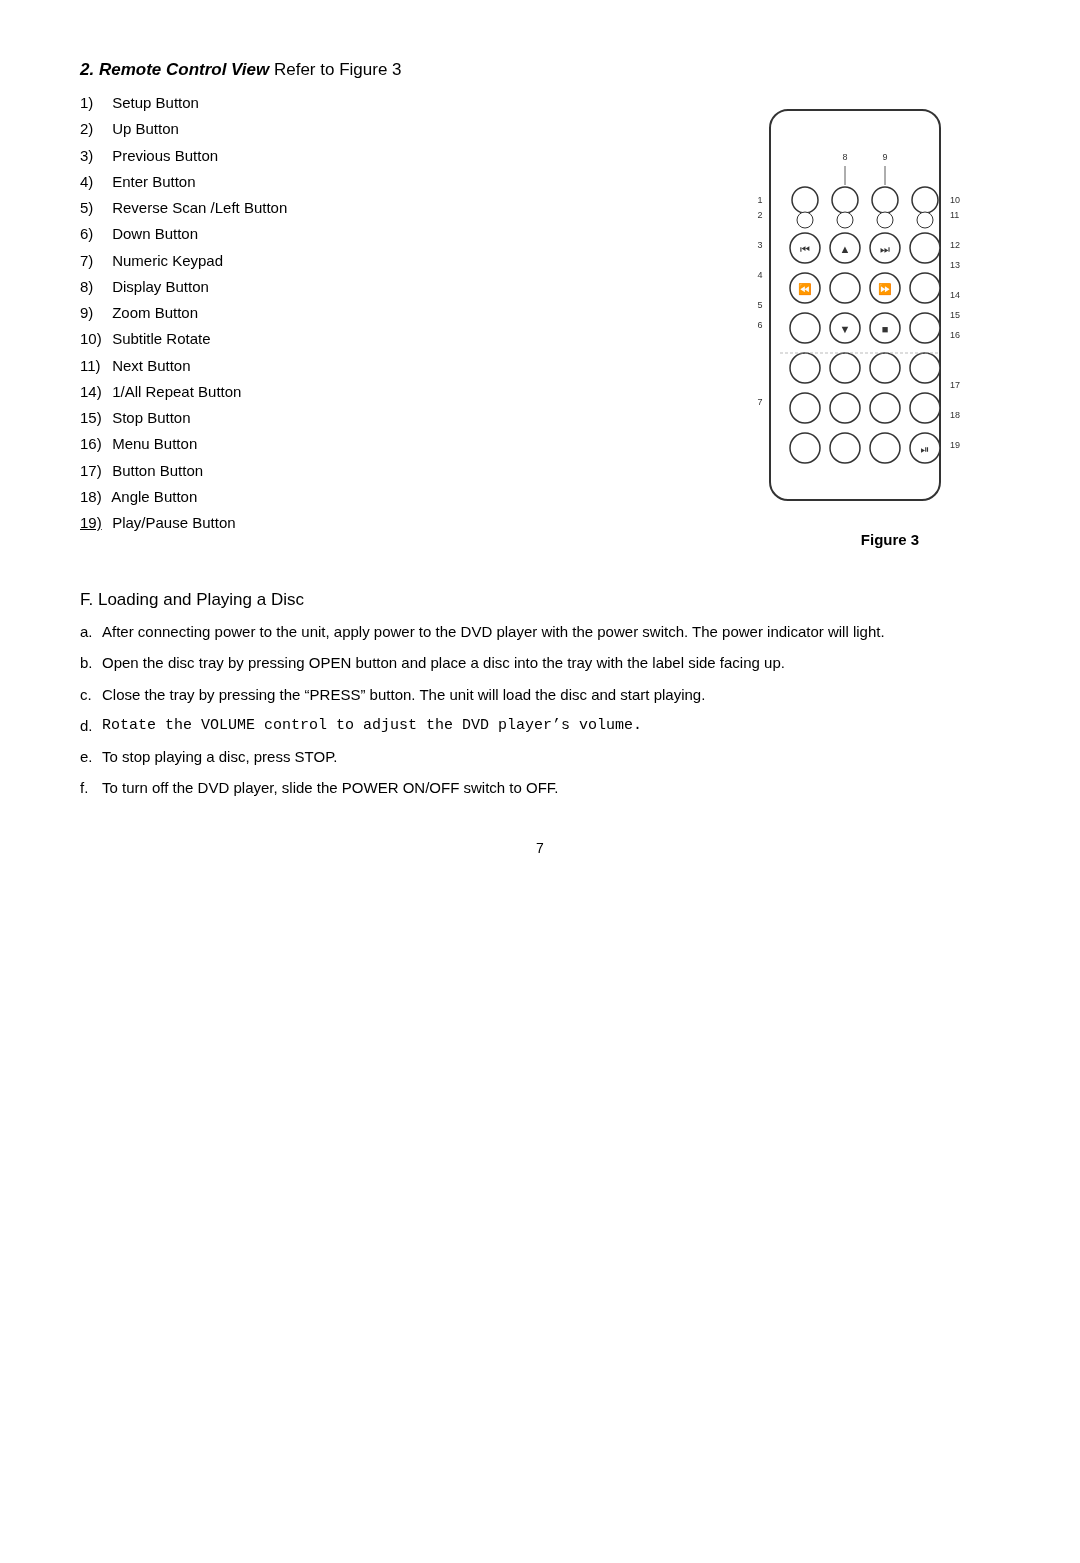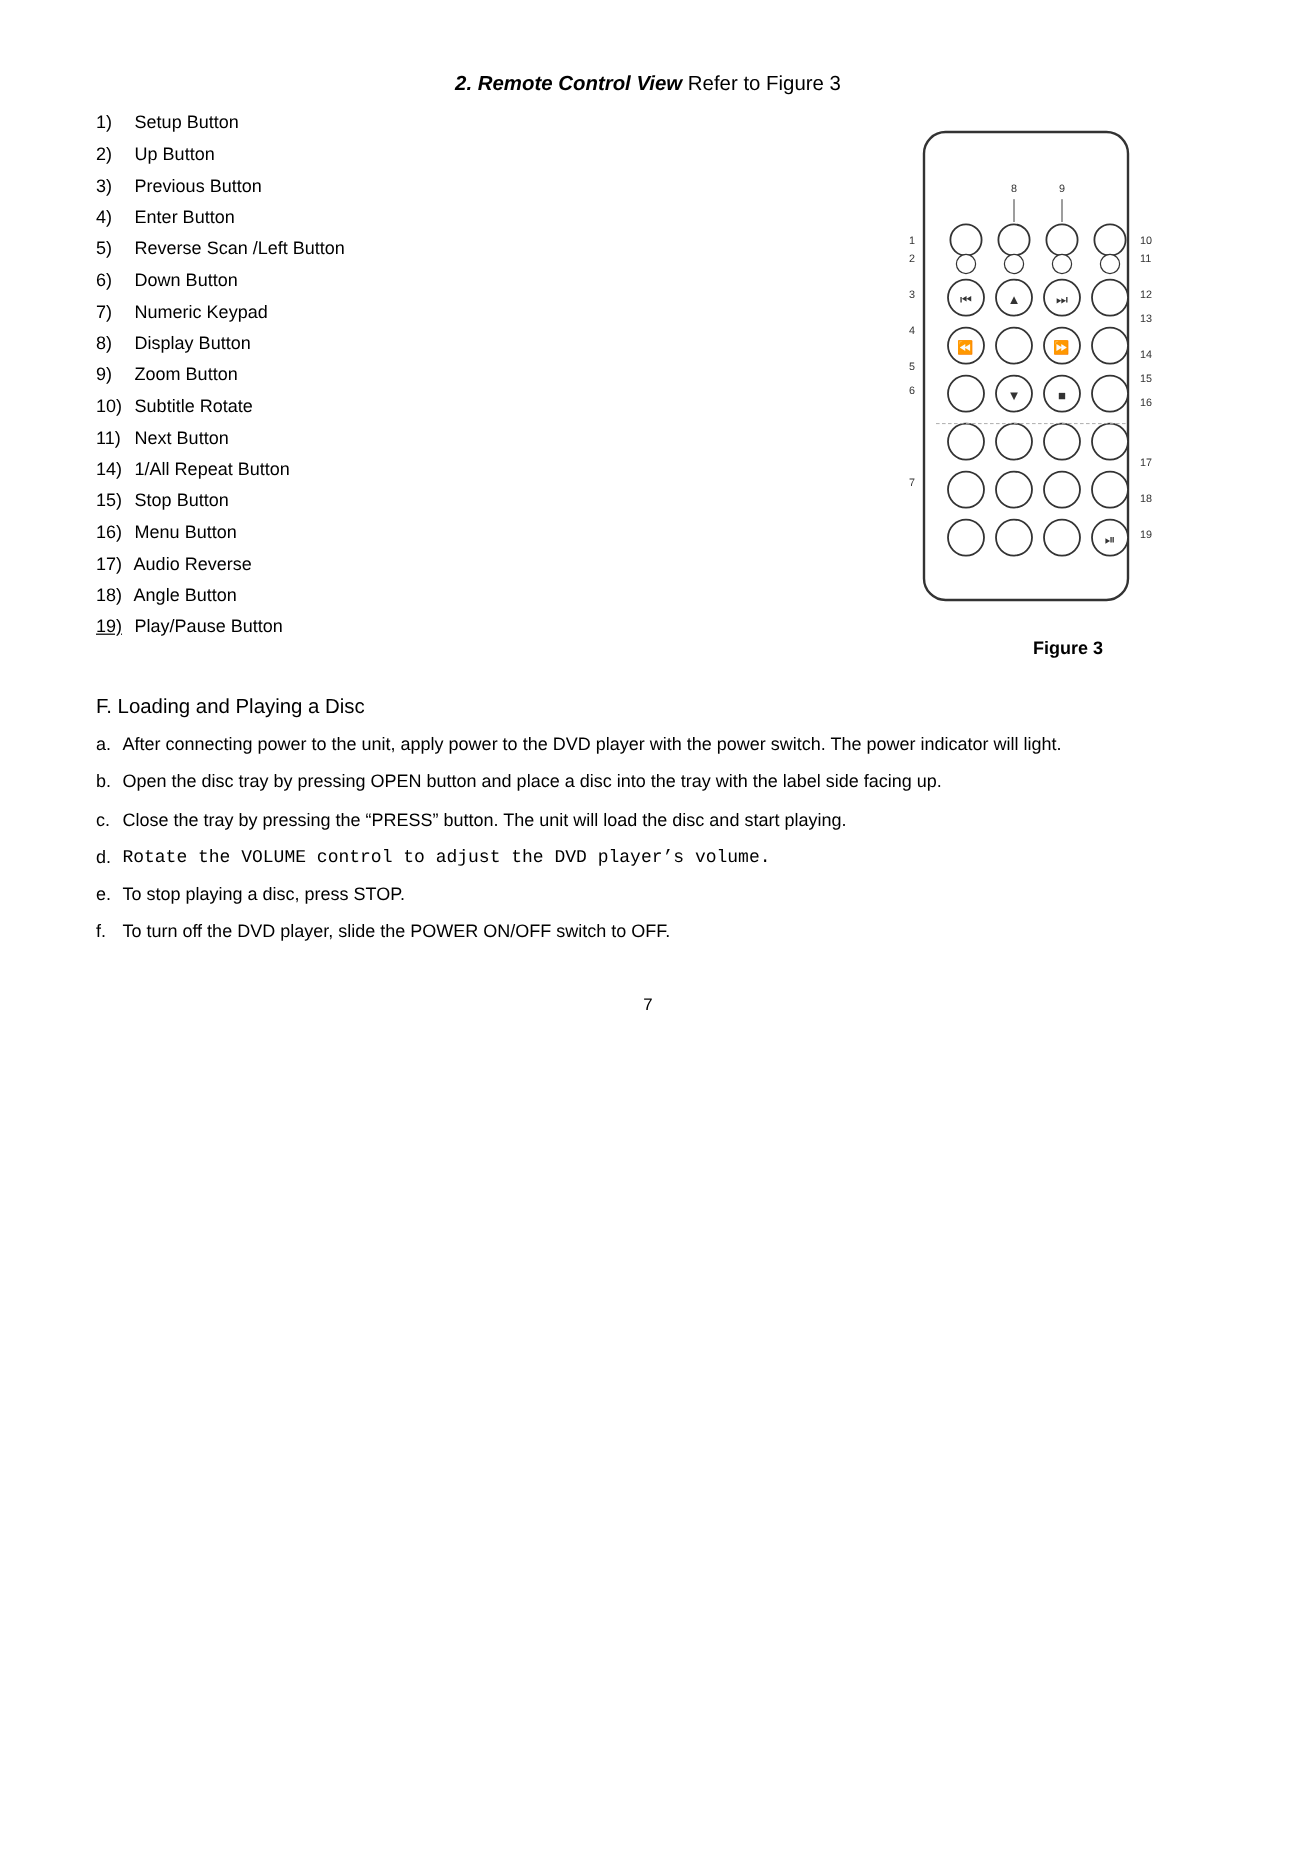--- a/index.html
+++ b/index.html
@@ -11,28 +11,27 @@
       width: 1080px;
       min-height: 1563px;
       padding: 60px 80px 60px 80px;
     }
 
     .section-title {
       font-size: 17px;
       font-weight: bold;
       font-style: italic;
       margin-bottom: 10px;
-      text-align: center;
     }
 
     .main-content {
       display: flex;
       flex-direction: row;
       gap: 0;
-      margin-bottom: 30px;
+      margin-bottom: 42px;
     }
 
     .list-section {
       flex: 1;
       min-width: 0;
     }
 
     .numbered-list {
       list-style: none;
       padding: 0;
@@ -117,21 +116,21 @@
         <li><span style="display: inline-block; min-width: 28px;">5)</span><span> Reverse Scan /Left Button</span></li>
         <li><span style="display: inline-block; min-width: 28px;">6)</span><span> Down Button</span></li>
         <li><span style="display: inline-block; min-width: 28px;">7)</span><span> Numeric Keypad</span></li>
         <li><span style="display: inline-block; min-width: 28px;">8)</span><span> Display Button</span></li>
         <li><span style="display: inline-block; min-width: 28px;">9)</span><span> Zoom Button</span></li>
         <li><span style="display: inline-block; min-width: 28px;">10)</span><span> Subtitle Rotate</span></li>
         <li><span style="display: inline-block; min-width: 28px;">11)</span><span> Next Button</span></li>
         <li><span style="display: inline-block; min-width: 28px;">14)</span><span> 1/All Repeat Button</span></li>
         <li><span style="display: inline-block; min-width: 28px;">15)</span><span> Stop Button</span></li>
         <li><span style="display: inline-block; min-width: 28px;">16)</span><span> Menu Button</span></li>
-        <li><span style="display: inline-block; min-width: 28px;">17)</span><span> Audio Reverse</span></li>
+        <li><span style="display: inline-block; min-width: 28px;">17)</span><span> Button Button</span></li>
         <li><span style="display: inline-block; min-width: 28px;">18)</span><span> Angle Button</span></li>
         <li><span style="display: inline-block; min-width: 28px; text-decoration: underline;">19)</span><span> Play/Pause Button</span></li>
       </ul>
   </div>
 
   <div class="remote-diagram">
     <div class="remote-svg-wrapper">
       <svg width="240" height="420" viewBox="0 0 240 420" xmlns="http://www.w3.org/2000/svg">
 
         <rect x="30" y="10" width="170" height="390" rx="18" ry="18" fill="white" stroke="#333" stroke-width="2"></rect>

